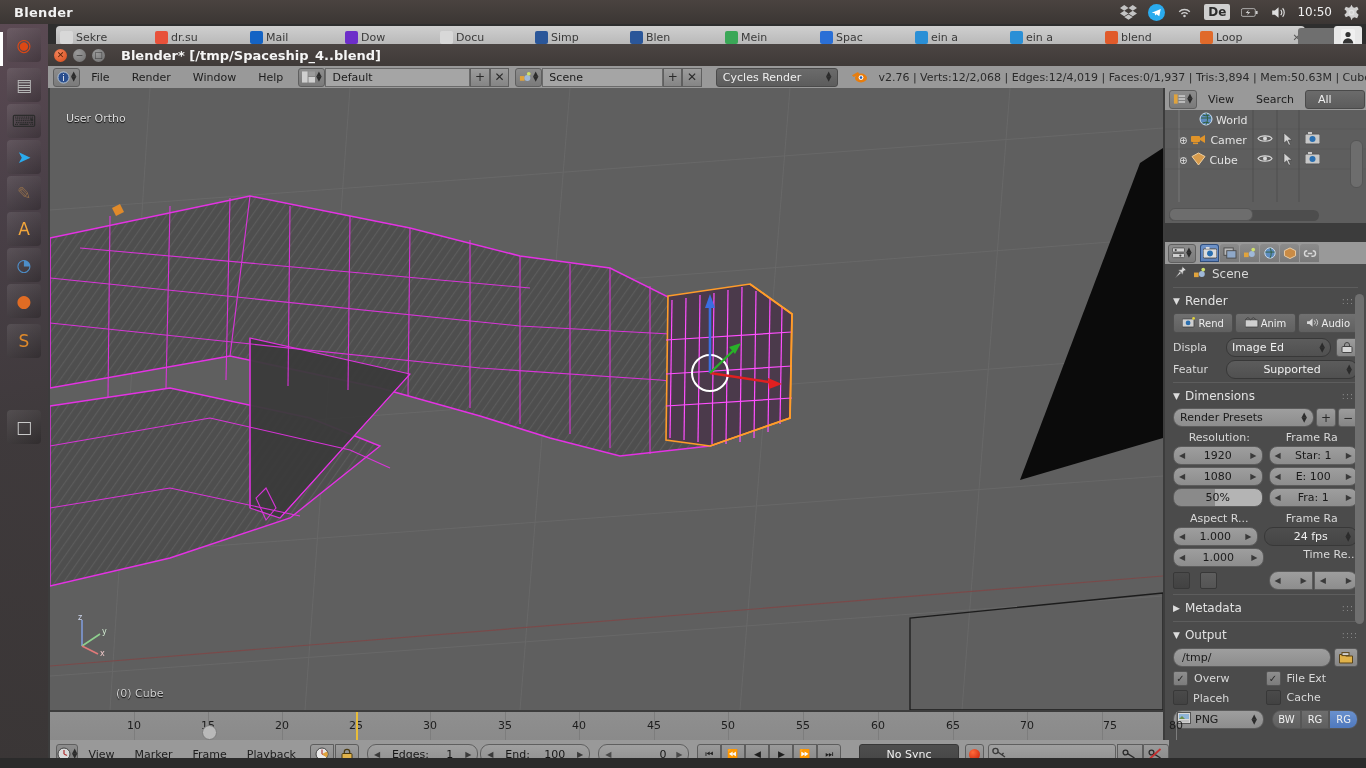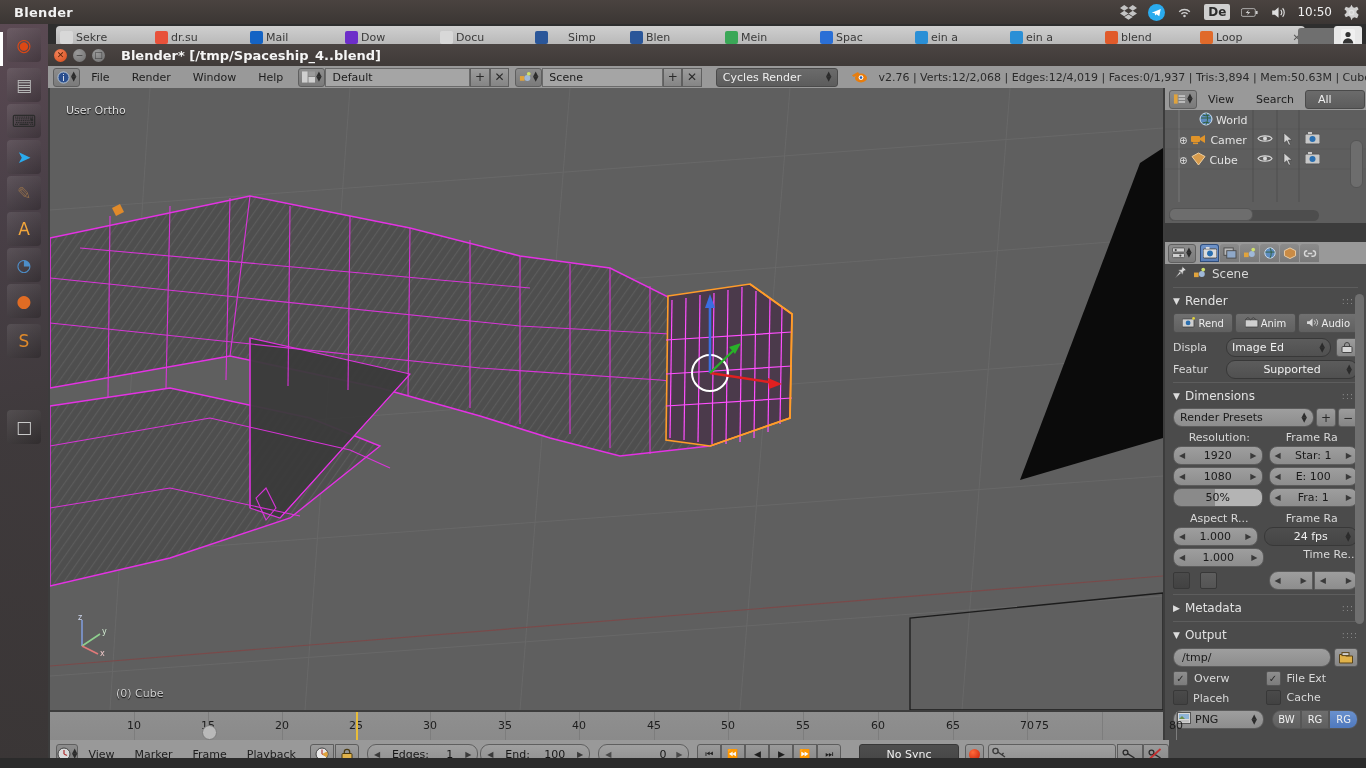--- a/index.html
+++ b/index.html
@@ -46,21 +46,21 @@
   .bmenu{font-size:11px;color:#1d1d1d;margin:0 11px;cursor:default;}
   .dropicon{width:26px;height:17px;background:linear-gradient(#8d8d8d,#7a7a7a);border:1px solid #5f5f5f;border-radius:3px;display:flex;align-items:center;justify-content:center;gap:1px;}
   .txtfield{height:17px;background:#a5a5a5;border:1px solid #6a6a6a;color:#1b1b1b;font-size:11px;display:flex;align-items:center;padding:0 6px;}
   .sqbtn{width:18px;height:17px;background:linear-gradient(#9c9c9c,#858585);border:1px solid #5f5f5f;display:flex;align-items:center;justify-content:center;color:#2a2a2a;font-size:12px;}
   .enumbtn{height:17px;background:linear-gradient(#6b6b6b,#5c5c5c);border:1px solid #4a4a4a;border-radius:3px;color:#eee;font-size:11px;display:flex;align-items:center;justify-content:space-between;padding:0 6px;}
   .statustxt{font-size:11px;color:#2a2a2a;margin-left:10px;white-space:nowrap;}
   .updn{display:flex;flex-direction:column;line-height:5px;font-size:7px;color:#2b2b2b;}
 
   
   .viewport{position:absolute;left:2px;top:44px;width:1113px;height:622px;background:#5f5f5f;overflow:hidden;}
-  .vp-hdrtext{position:absolute;left:16px;top:16px;font-size:11px;color:#dcdcdc;text-shadow:0 1px 1px #000;}
+  .vp-hdrtext{position:absolute;left:16px;top:24px;font-size:11px;color:#dcdcdc;text-shadow:0 1px 1px #000;}
   .vp-objtext{position:absolute;left:66px;bottom:10px;font-size:11px;color:#cfcfcf;text-shadow:0 1px 1px #000;}
   .vp-status{position:absolute;left:0;bottom:0;width:1113px;height:22px;background:#777777;display:flex;align-items:center;}
   .vp-status span{font-size:11px;color:#151515;margin-left:18px;}
   .axisw{position:absolute;left:18px;bottom:52px;width:46px;height:46px;}
 
   
   .outliner{position:absolute;left:1117px;top:44px;width:201px;height:152px;background:#3c3c3c;}
   .out-hdr{position:absolute;left:0;top:0;width:201px;height:22px;background:#999;display:flex;align-items:center;padding-left:4px;}
   .out-body{position:absolute;left:0;top:22px;width:201px;height:113px;background:#5e5e5e;}
   .out-row{position:absolute;left:0;height:20px;width:201px;display:flex;align-items:center;font-size:11px;color:#e3e3e3;}
@@ -207,21 +207,21 @@
         <div class="tab" style="left: 293px; width: 101px;">
           <div class="tfav" style="background: rgb(109, 46, 201);"></div>
           <div class="ttl">Dow</div>
           <div class="tx">✕</div>
         </div>
         <div class="tab" style="left: 388px; width: 101px;">
           <div class="tfav" style="background: rgb(216, 216, 216);"></div>
           <div class="ttl">Docu</div>
           <div class="tx">✕</div>
         </div>
-        <div class="tab" style="left: 483px; width: 101px; gap: 17px;">
+        <div class="tab" style="left: 483px; width: 101px;">
           <div class="tfav" style="background: rgb(42, 86, 153);"></div>
           <div class="ttl">Simp</div>
           <div class="tx">✕</div>
         </div>
         <div class="tab" style="left: 578px; width: 101px;">
           <div class="tfav" style="background: rgb(42, 86, 153);"></div>
           <div class="ttl">Blen</div>
           <div class="tx">✕</div>
         </div>
         <div class="tab" style="left: 673px; width: 101px;">
@@ -865,21 +865,21 @@
             <div class="ticklbl" style="left: 678px;">50</div>
             <div class="tick" style="left: 753px;"></div>
             <div class="ticklbl" style="left: 753px;">55</div>
             <div class="tick" style="left: 828px;"></div>
             <div class="ticklbl" style="left: 828px;">60</div>
             <div class="tick" style="left: 903px;"></div>
             <div class="ticklbl" style="left: 903px;">65</div>
             <div class="tick" style="left: 977px;"></div>
             <div class="ticklbl" style="left: 977px;">70</div>
             <div class="tick" style="left: 1052px;"></div>
-            <div class="ticklbl" style="left: 992px;">75</div>
+            <div class="ticklbl" style="left: 1060px;">75</div>
             <div class="tick" style="left: 1126px;"></div>
             <div class="ticklbl" style="left: 1126px;">80</div>
           </div>
         <div class="playhead" style="left:306px"></div>
         <div style="position:absolute;left:152px;top:13px;width:13px;height:13px;border-radius:50%;background:#b9b9b9;border:1px solid #7a7a7a"></div>
       </div>
       <div class="tl-hdr">
         <div class="dropicon" style="height:19px">
           <svg width="14" height="14" viewBox="0 0 14 14">
               <circle cx="7" cy="7" r="6" fill="#d8d8d8" stroke="#444"></circle>

